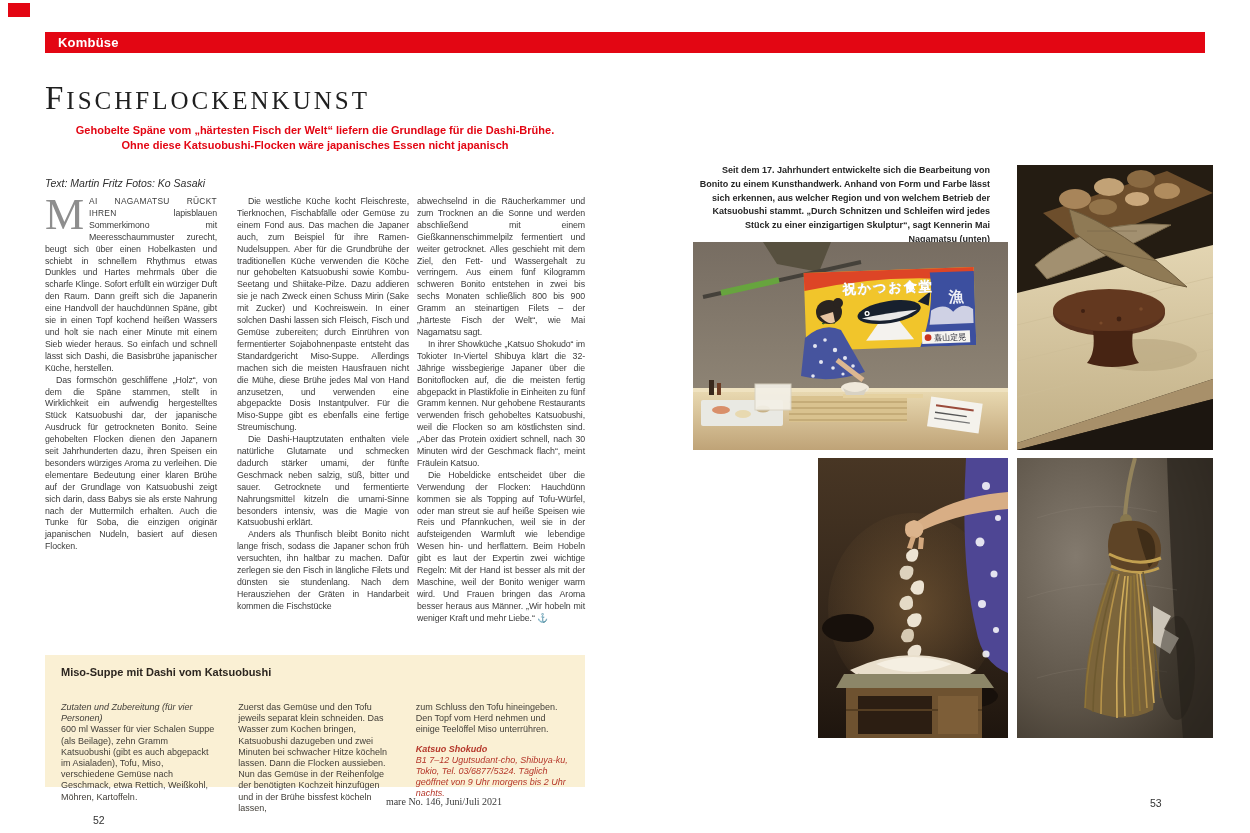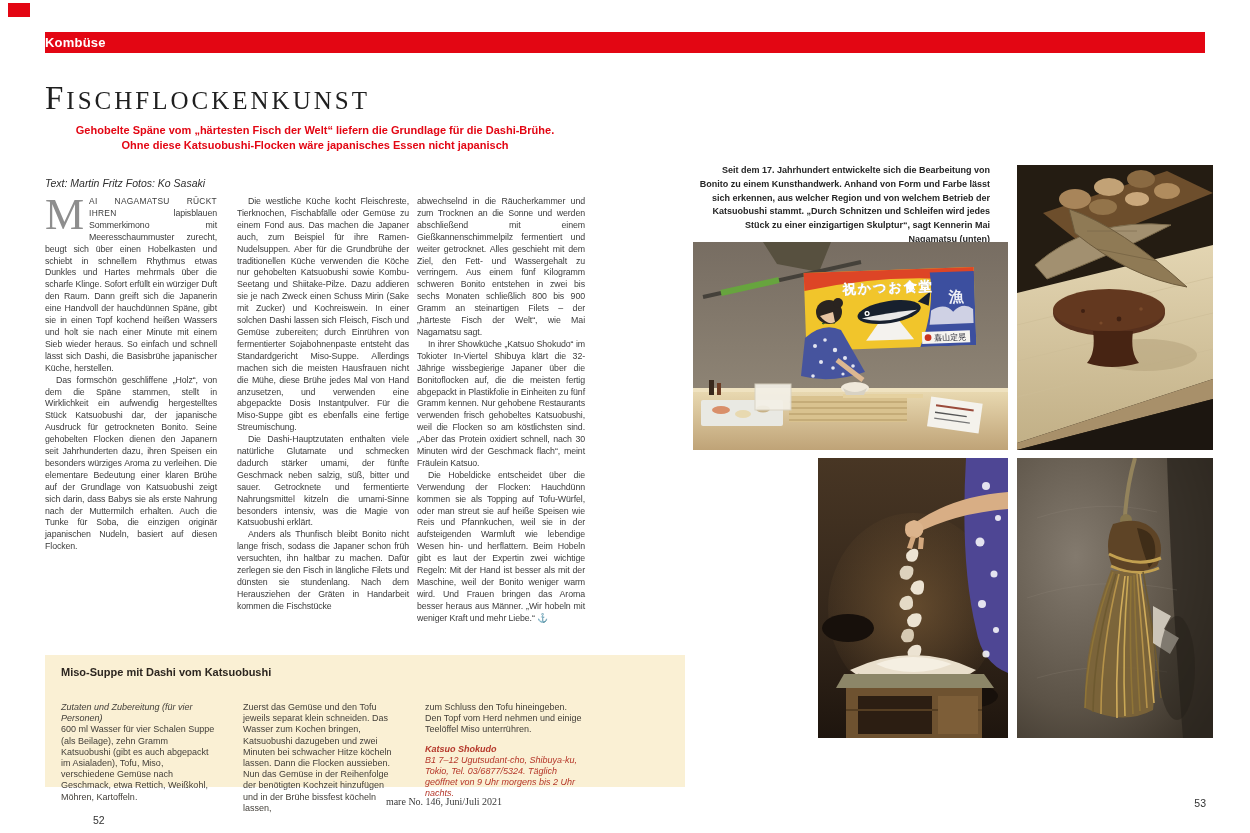--- a/index.html
+++ b/index.html
@@ -5,21 +5,21 @@
   html,body { margin:0; padding:0; background:#e9e9e9; }
   .spread {
     position:relative; width:1250px; height:833px; margin:0 auto;
     background:#ffffff; overflow:hidden; outline:1px solid #d2d2d2;
     font-family:"Liberation Sans", sans-serif; color:var(--text_dark,#3b3b3b);
   }
   .corner-mark { position:absolute; left:8px; top:3px; width:22px; height:14px; background:var(--accent_red,#e30613); }
   .kicker-bar {
     position:absolute; left:45px; top:32px; width:1160px; height:21px;
     background:var(--accent_red,#e30613); color:#fff; font-weight:bold; font-size:13px;
-    line-height:21px; padding-left:0; box-sizing:border-box; letter-spacing:.2px;
+    line-height:21px; padding-left:13px; box-sizing:border-box; letter-spacing:.2px;
   }
   .title { position:absolute; left:45px; top:80px; width:540px; text-align:left;
     font-family:"Liberation Serif", serif; color:#1f1f1f; letter-spacing:3px; }
   .title .initial { font-size:33px; }
   .title .rest { font-size:25px; text-transform:uppercase; }
   .subtitle { position:absolute; left:45px; top:123px; width:540px; text-align:center;
     color:var(--accent_red,#e30613); font-weight:bold; font-size:11px; line-height:15px; }
   .byline { position:absolute; left:45px; top:177px; font-style:italic; font-size:10.5px; color:#2e2e2e; }
   .byline .gap { }
 
@@ -28,21 +28,21 @@
   .col p { margin:0; }
   .col p.ind { text-indent:11px; }
   #col1 { left:45px;  width:172px; }
   #col2 { left:237px; width:172px; }
   #col3 { left:417px; width:168px; }
   .dropcap { float:left; font-family:"Liberation Serif", serif; font-size:44px;
     line-height:34px; color:#8e8e8e; margin:2px 5px 0 0; }
   .lede-caps { text-transform:uppercase; font-size:8.4px; letter-spacing:.3px; }
   .endmark { font-size:9px; color:#2e2e2e; letter-spacing:0; }
 
-  .recipe { position:absolute; left:45px; top:655px; width:640px; height:132px;
+  .recipe { position:absolute; left:45px; top:655px; width:540px; height:132px;
     box-sizing:border-box; padding:11px 16px 0 16px; background:var(--recipe_bg,#faf0d4); }
   .recipe-title { font-weight:bold; font-size:11px; color:#2c2620; margin:0 0 7px 0; }
   .recipe-cols { display:flex; gap:24px; font-size:9px; line-height:11.2px; color:#44403a;margin-top:24px; }
   .recipe-col { width:158px; }
   .r-italic { font-style:italic; }
   .venue-name { font-weight:bold; font-style:italic; margin-top:8px; color:var(--address_red,#b5372a); }
   .venue-address { font-style:italic; color:var(--address_red,#b5372a); }
 
   .caption { position:absolute; left:698px; top:164px; width:292px; text-align:right;
     font-weight:bold; font-size:9px; line-height:13.8px; color:#262626; }
@@ -51,21 +51,21 @@
   .photo svg { display:block; width:100%; height:100%; }
   #photoA { left:693px;  top:242px; width:315px; height:208px; }
   #photoB { left:1017px; top:165px; width:196px; height:285px; }
   #photoC { left:818px;  top:458px; width:190px; height:280px; }
   #photoD { left:1017px; top:458px; width:196px; height:280px; }
 
   .pagenum { position:absolute; font-size:10.5px; color:#333; }
   #pn52 { left:45px; top:814px;padding-left:48px; }
   #credit { position:absolute; left:45px; top:796px; width:457px; text-align:right;
     font-family:"Liberation Serif", serif; font-size:10px; color:#3a3a3a; }
-  #pn53 { left:1150px; top:797px; width:56px; text-align:right; }
+  #pn53 { left:1150px; top:797px; width:56px; text-align:left; }
 </style>
 </head>
 <body>
 
 <div class="spread">
 
   <div class="corner-mark"></div>
 
   <div class="kicker-bar">
     <span>Kombüse</span>

